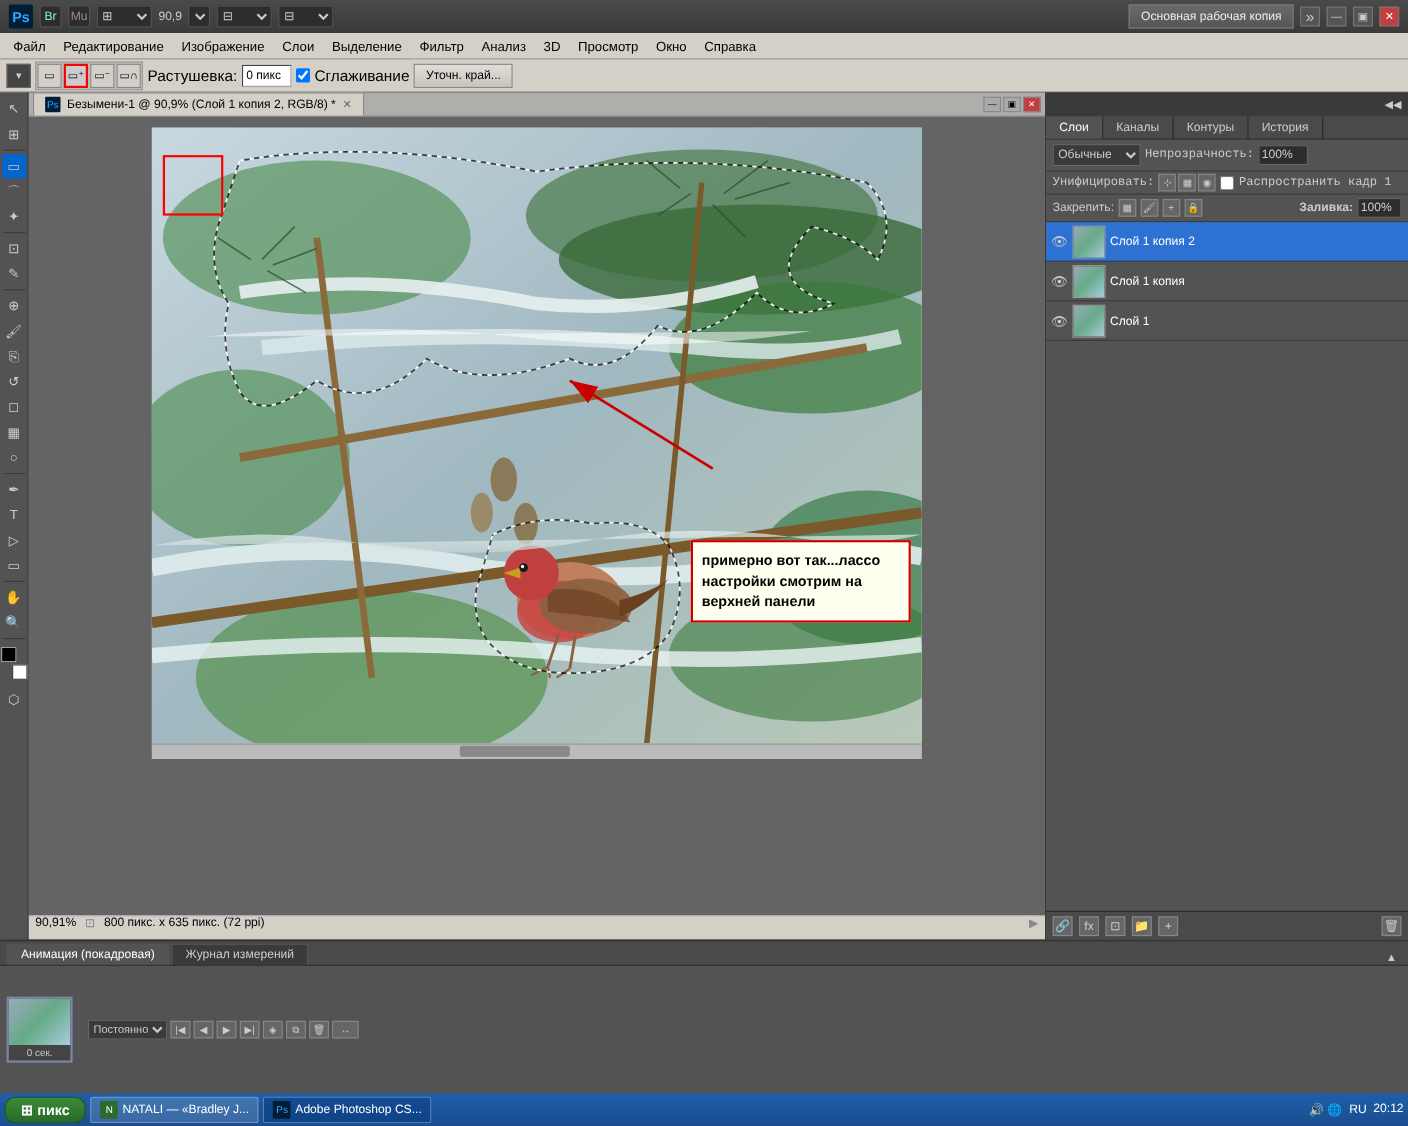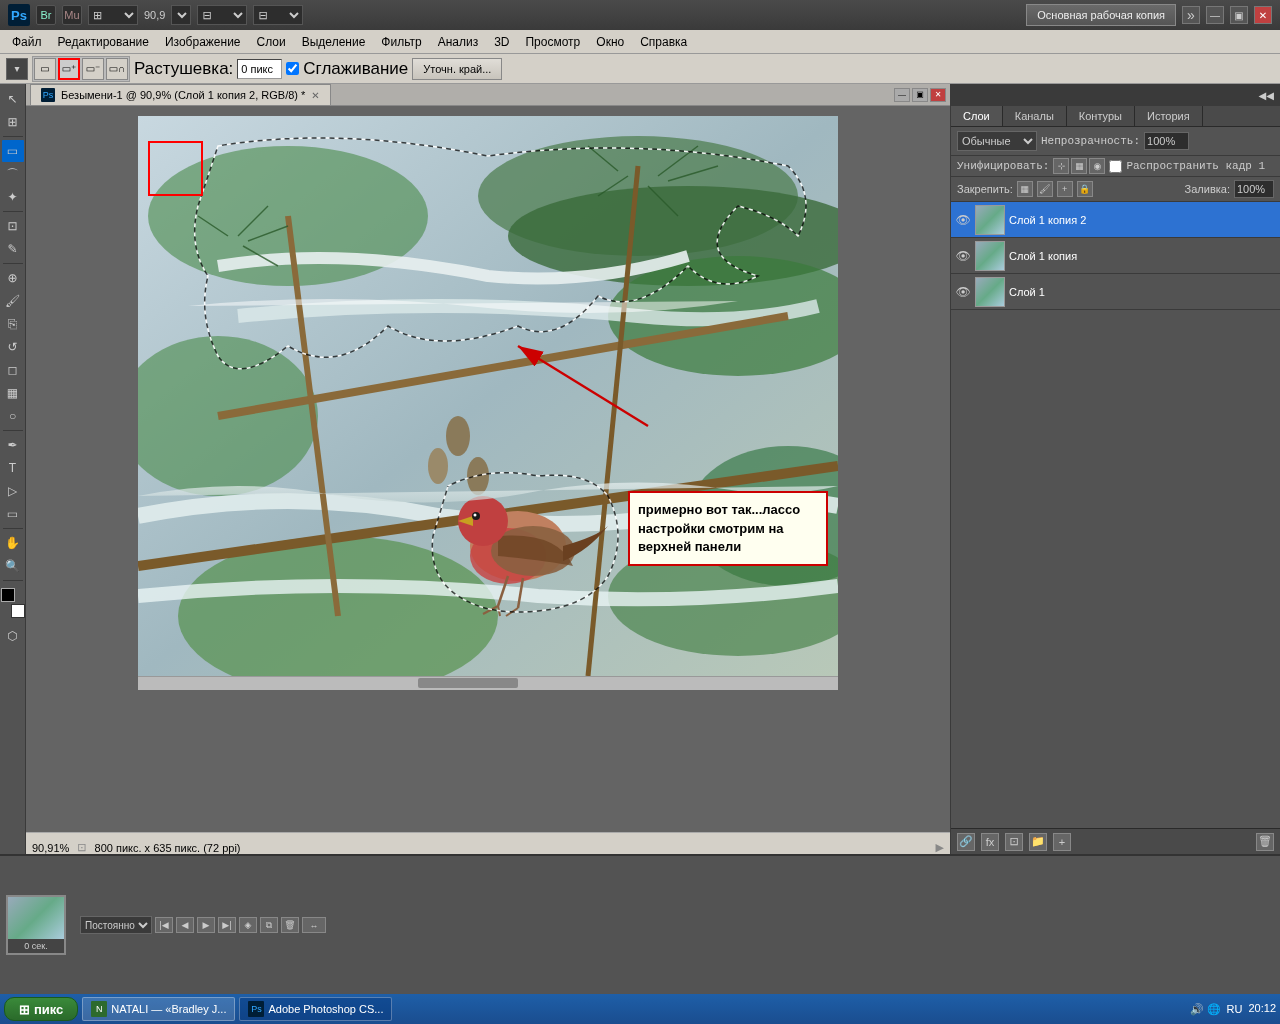--- a/index.html
+++ b/index.html
@@ -107,21 +107,21 @@
       width: 22px; height: 22px;
       background: #d4d0c8;
       border: 1px solid #888;
       display: flex; align-items: center; justify-content: center;
       cursor: pointer; font-size: 10px;
     }
     #options-bar .tool-btn.active {
       background: #aaa;
       border: 2px solid #333;
     }
-    #options-bar label { font-size: 17px; color: #000; }
+    #options-bar label { font-size: 14px; color: #000; }
     #options-bar input[type=text] {
       width: 45px; height: 20px; font-size: 11px;
       border: 1px inset #999; background: white;
       padding: 0 3px;
     }
     #options-bar input[type=checkbox] { cursor: pointer; }
     #options-bar .refine-btn {
       background: linear-gradient(to bottom, #e0ddd7, #c8c4bc);
       border: 1px solid #888;
       padding: 2px 10px;
@@ -254,21 +254,21 @@
       border: 2px solid red;
       z-index: 10;
       pointer-events: none;
     }
 
     #canvas-statusbar {
       height: 22px;
       background: #d4d0c8;
       border-top: 1px solid #aaa;
       display: flex;
-      align-items: flex-end;
+      align-items: flex-start;
       padding: 0 6px;
       font-size: 11px;
       gap: 8px;
     }
     #canvas-scrollbar-h {
       height: 14px;
       background: #bbb;
       border-top: 1px solid #999;
     }
 
@@ -340,21 +340,21 @@
       border-bottom: 1px solid #3a3a3a;
     }
     .layers-lock-row label { font-size: 11px; color: #ccc; }
     .layers-lock-row .lock-icon {
       width: 16px; height: 16px;
       background: #666;
       border: 1px solid #888;
       display: flex; align-items: center; justify-content: center;
       cursor: pointer; font-size: 9px; color: #ccc;
     }
-    .fill-label { margin-left: auto; font-size: 11px; color: #ccc; }
+    .fill-label { margin-left: auto; font-size: 11px; color: #ccc; font-weight: bold; }
     .fill-input {
       width: 40px; height: 18px;
       background: #2d2d2d; color: #ccc;
       border: 1px solid #666; font-size: 11px;
       padding: 0 2px;
     }
 
     .layer-row {
       display: flex;
       align-items: center;
@@ -904,20 +904,25 @@
         <div class="icon-btn">⊡</div>
         <div class="icon-btn">📁</div>
         <div class="icon-btn">+</div>
         <div class="icon-btn" style="margin-left:auto;">🗑</div>
       </div>
     </div>
   </div>
 </div>
 
 <div id="bottom-area">
+  <div id="bottom-tabs">
+    <div class="btab active">Анимация (покадровая)</div>
+    <div class="btab">Журнал измерений</div>
+    <div id="bottom-collapse">▲</div>
+  </div>
   <div id="animation-content">
 
     <div style="display:flex;flex-direction:column;align-items:center;gap:2px;">
       <div class="anim-frame">
         <div class="anim-frame-img"></div>
         <div class="anim-frame-label">0 сек.</div>
       </div>
     </div>
 
     <div style="display:flex;flex-direction:column;gap:4px;margin-left:8px;">

